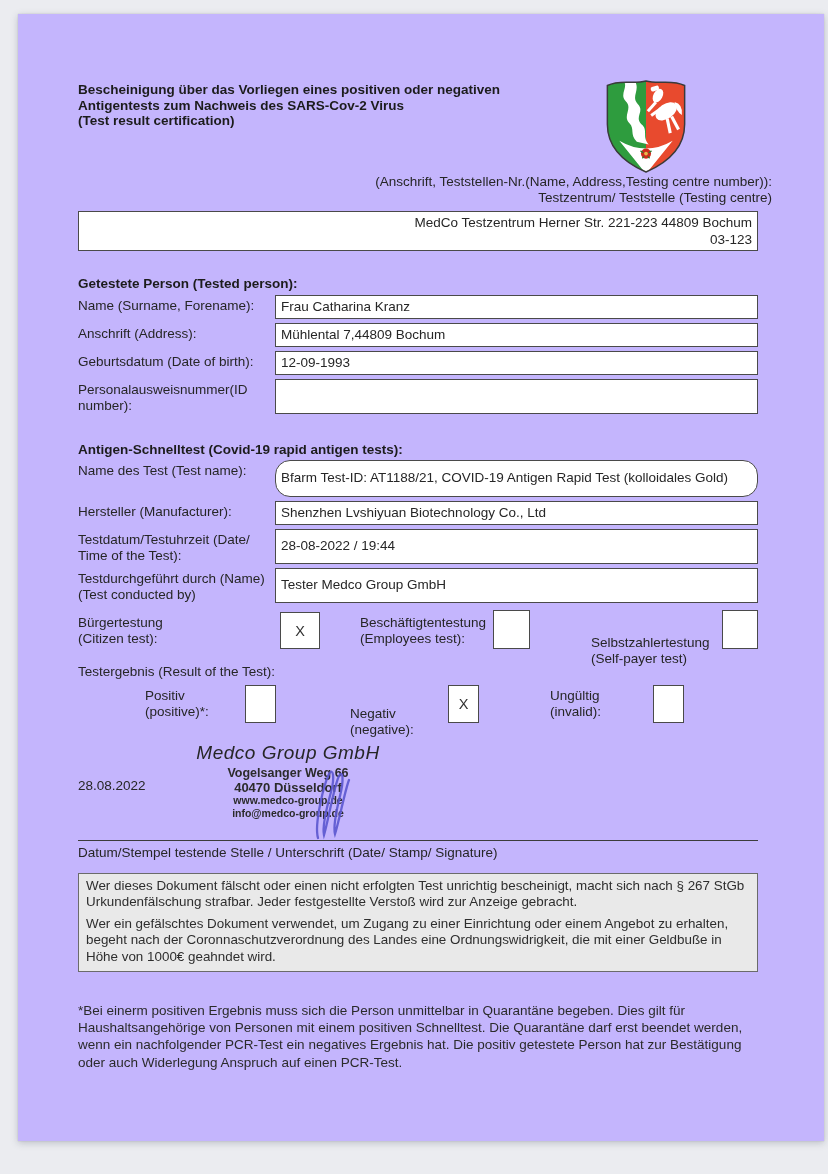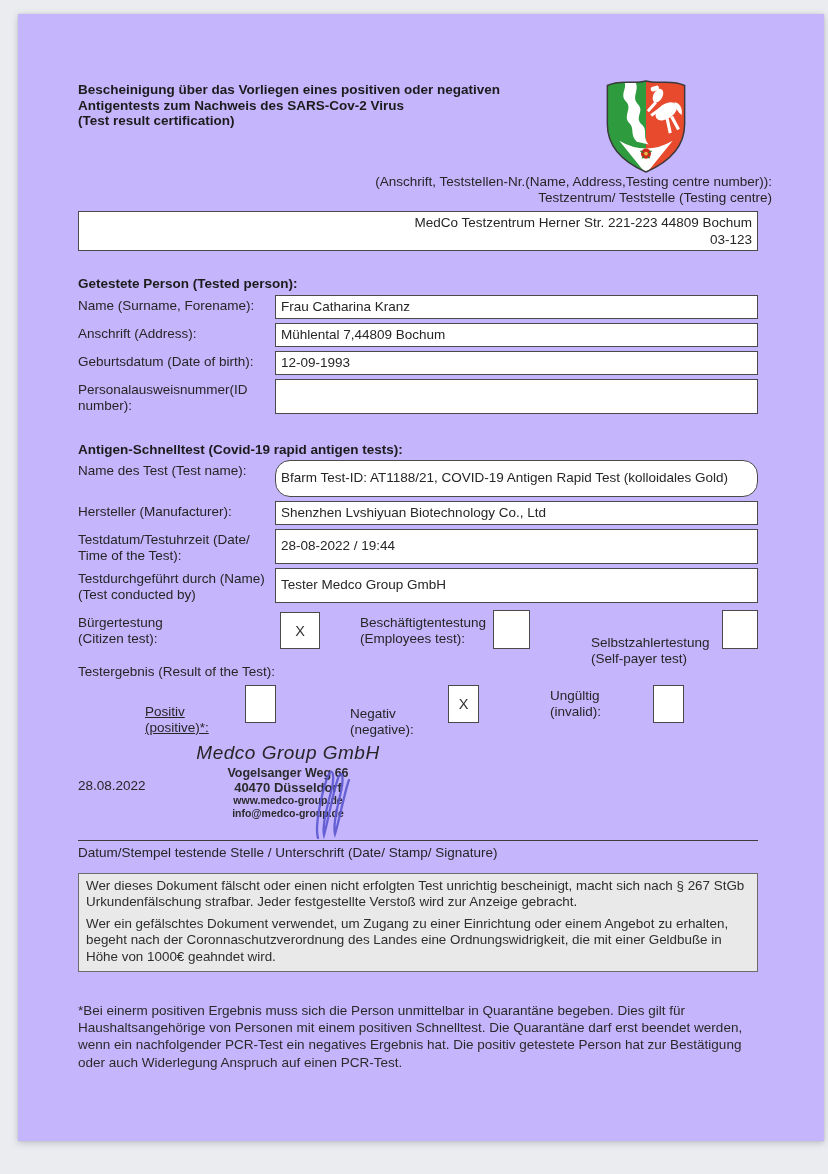--- a/index.html
+++ b/index.html
@@ -185,21 +185,21 @@
   <div class="cb" style="left:475px;top:596px;width:37px;height:39px;"></div>
 
   <div class="cb-label" style="left:547px;top:621px;margin-left:26px;">
     <div>Selbstzahlertestung</div>
       <div>(Self-payer test)</div>
   </div>
   <div class="cb" style="left:704px;top:596px;width:36px;height:39px;"></div>
 
   <div class="abs" style="left:60px;top:650px;font-size:13.5px;color:#262626;">Testergebnis (Result of the Test):</div>
 
-  <div class="cb-label" style="left:127px;top:690px;text-decoration:underline;">
+  <div class="cb-label" style="left:127px;top:674px;">
     <div>Positiv</div>
       <div>(positive)*:</div>
   </div>
   <div class="cb" style="left:227px;top:671px;width:31px;height:38px;"></div>
 
   <div class="cb-label" style="left:332px;top:692px;">
     <div>Negativ</div>
       <div>(negative):</div>
   </div>
   <div class="cb" style="left:430px;top:671px;width:31px;height:38px;">X</div>

